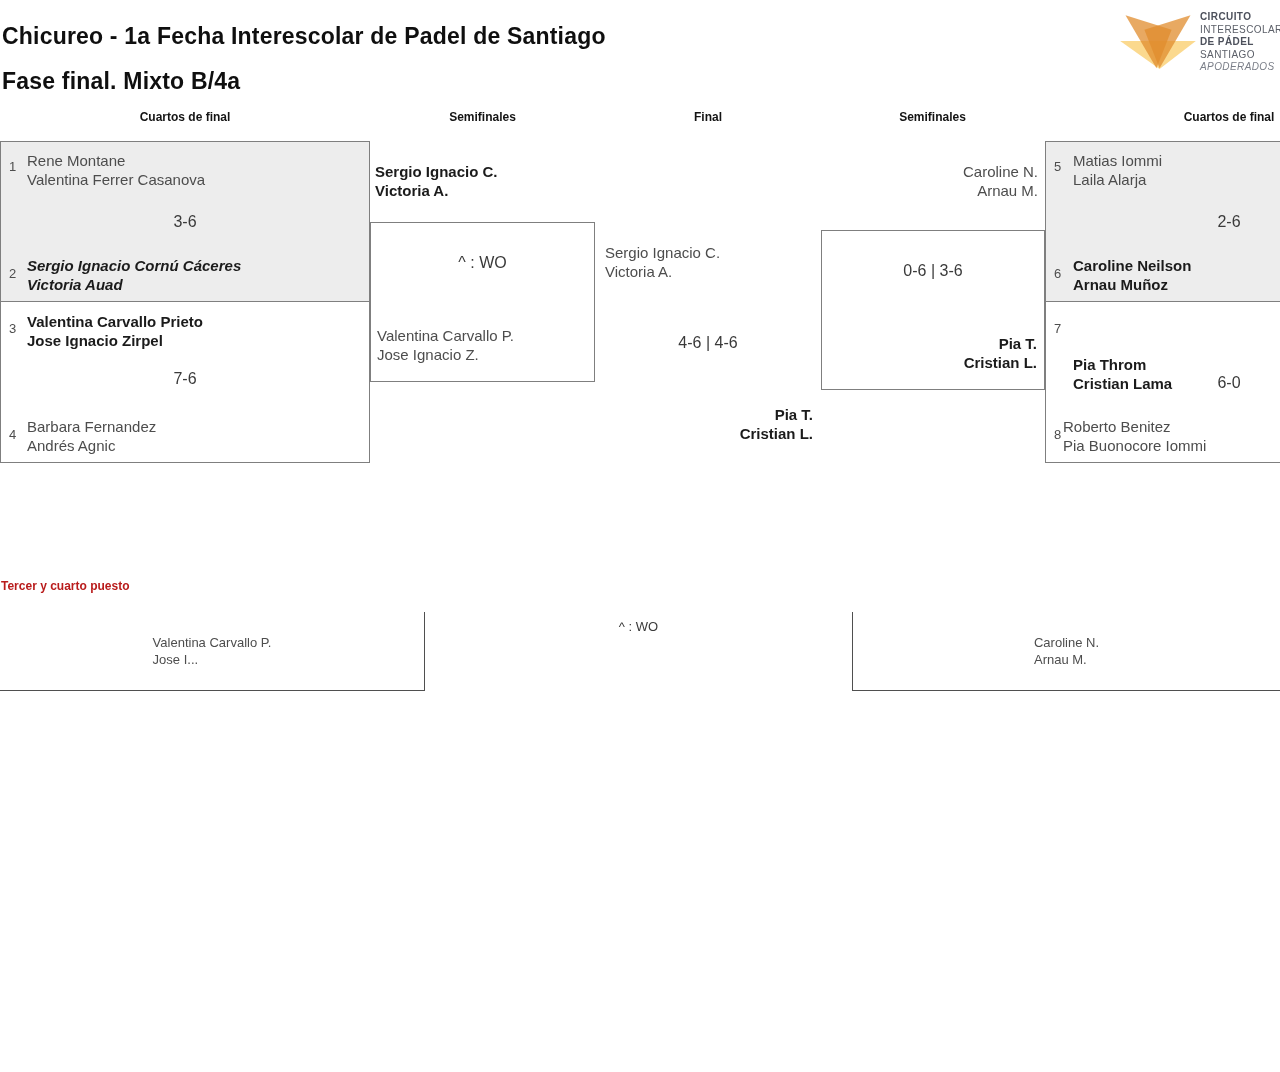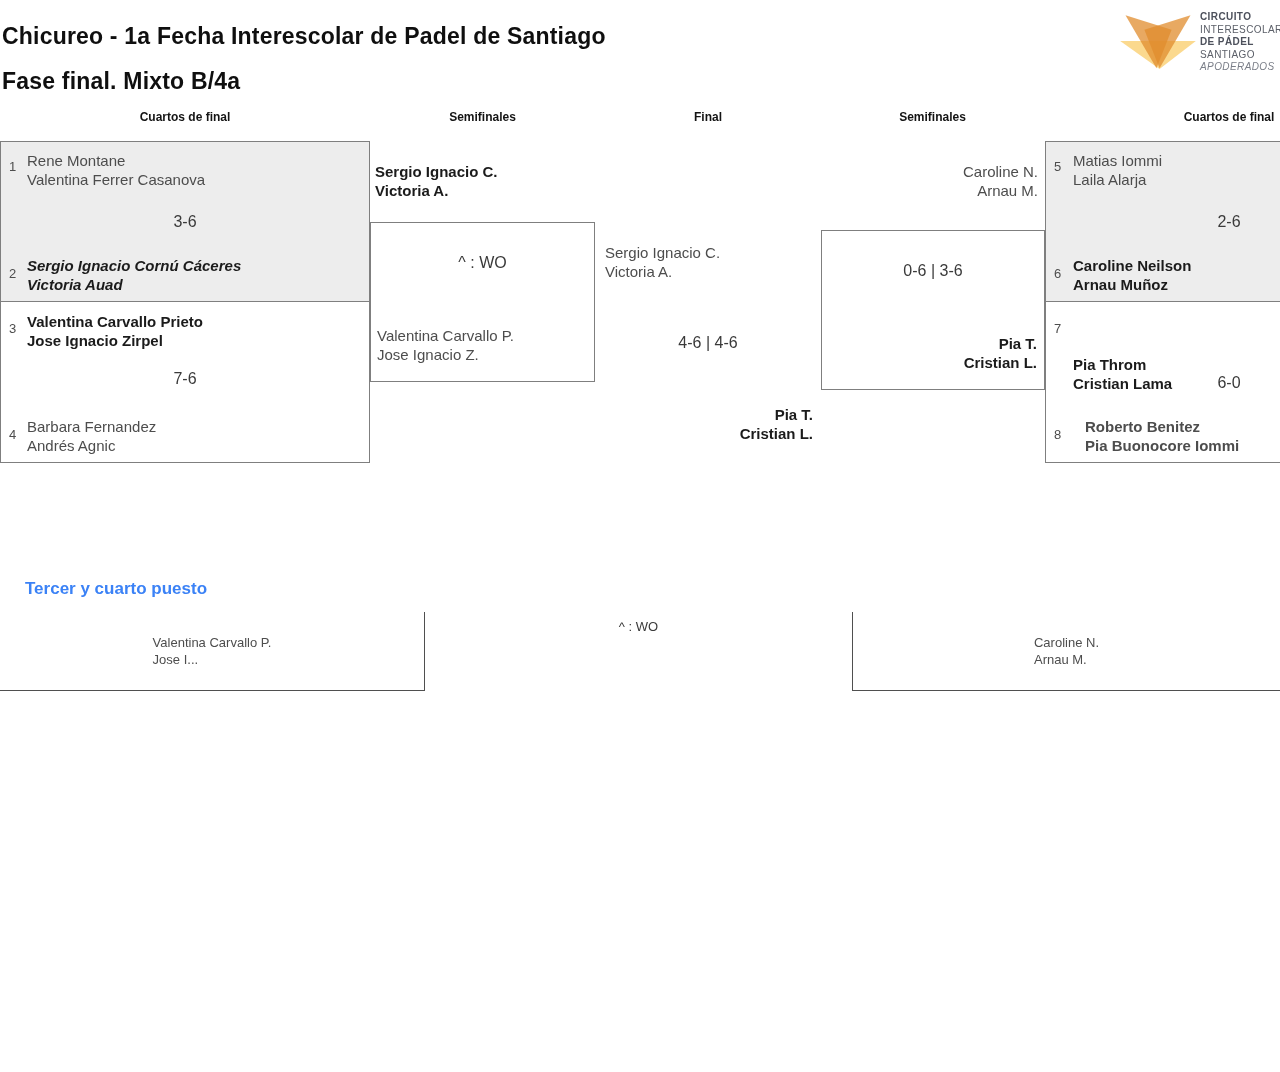--- a/index.html
+++ b/index.html
@@ -8,21 +8,21 @@
   .abs{position:absolute;}
   .title-line{font-size:23px;font-weight:700;color:#0f0f0f;line-height:33px;letter-spacing:.2px;white-space:nowrap;margin-top:12px;}
   .colhead{position:absolute;top:110px;font-size:12px;font-weight:600;color:#141414;text-align:center;white-space:nowrap;}
   .box{position:absolute;border:1px solid #7f7f7f;background:#fff;box-sizing:border-box;}
   .box.gray{background:#ededed;}
   .team{position:absolute;font-size:15px;line-height:19px;color:#4d4d4d;white-space:nowrap;}
   .team.winner{font-weight:700;color:#1b1b1b;}
   .team.right{text-align:right;}
   .seed{position:absolute;font-size:13px;color:#4d4d4d;}
   .score{position:absolute;left:0;width:100%;text-align:center;font-size:16px;color:#3a3a3a;white-space:nowrap;}
-  .tp-heading{position:absolute;font-size:17px;font-weight:700;color:#3b82f6;white-space:nowrap;padding-left:24px;}
+  .tp-heading{position:absolute;font-size:12px;font-weight:700;color:#b91c1c;white-space:nowrap;}
   .tpbox{position:absolute;display:flex;align-items:center;justify-content:center;box-sizing:border-box;}
   .tpbox .small{font-size:13px;line-height:17px;color:#4d4d4d;text-align:left;white-space:nowrap;}
   .legend{position:absolute;text-align:center;font-size:13px;color:#3a3a3a;white-space:nowrap;}
   .logo-text{position:absolute;left:1200px;top:11px;}
   .logo-line{font-size:10px;line-height:12.5px;color:#5c6069;letter-spacing:.4px;white-space:nowrap;}
   .logo-line.b{font-weight:700;color:#4d515c;}
   .logo-line.i{font-style:italic;color:#7a7e88;}
 </style>
 </head>
 <body>
@@ -134,21 +134,21 @@
   </div>
 
   <div class="box" style="left:1045px;top:301px;width:368px;height:162px;">
     <div class="seed" style="left:8px;top:19px;">7</div>
     <div class="team winner" style="left:27px;top:10px;margin-top:43px;">
       <div>Pia Throm</div>
       <div>Cristian Lama</div>
     </div>
     <div class="score" style="top:72px;">6-0</div>
     <div class="seed" style="left:8px;top:125px;">8</div>
-    <div class="team" style="left:39px;top:115px;font-weight:bold;">
+    <div class="team" style="left:17px;top:115px;">
       <div>Roberto Benitez</div>
       <div>Pia Buonocore Iommi</div>
     </div>
   </div>
 
   <div class="tp-heading" style="left:1px;top:579px;">Tercer y cuarto puesto</div>
 
   <div class="tpbox" style="left:0;top:612px;width:425px;height:79px;border-right:1px solid #4f4f4f;border-bottom:1px solid #4f4f4f;">
     <div class="small">
       <div>Valentina Carvallo P.</div>

